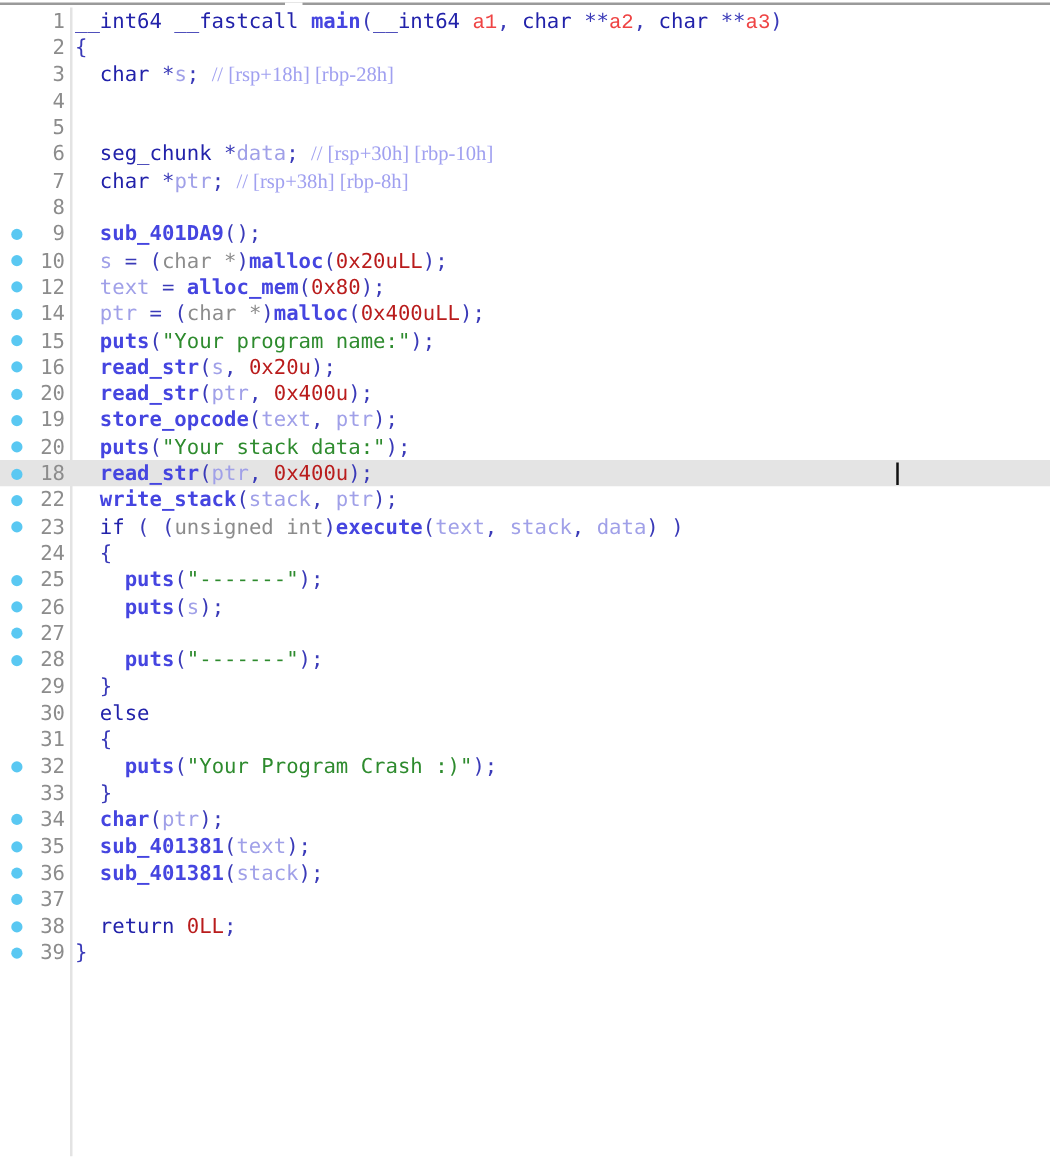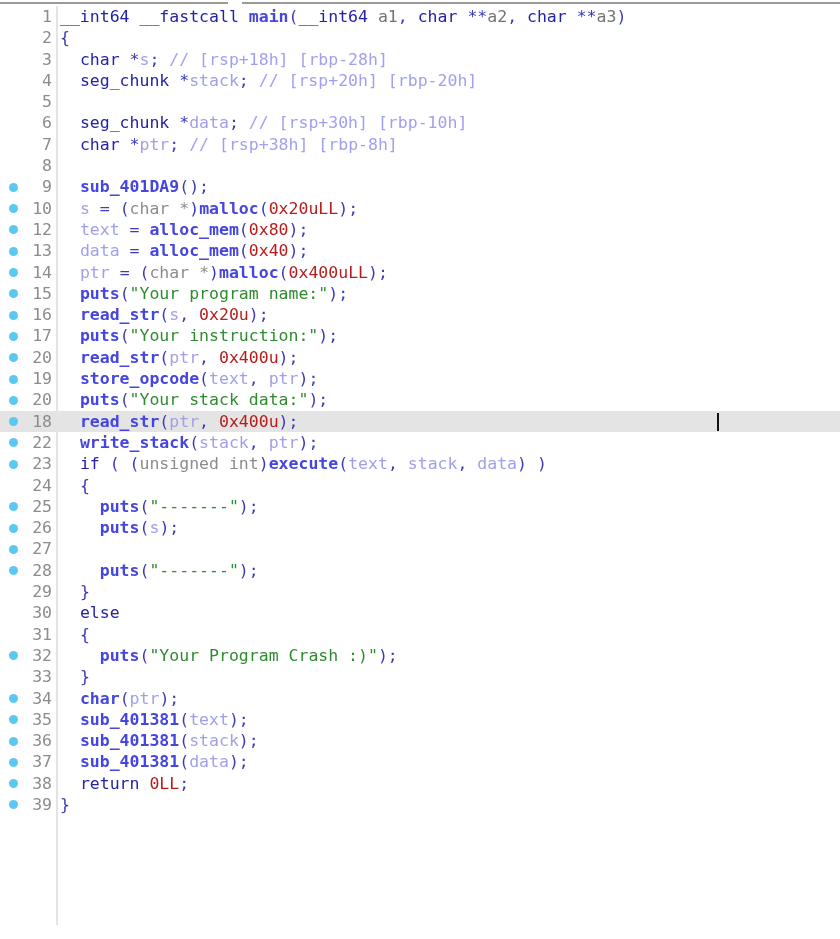--- a/index.html
+++ b/index.html
@@ -87,24 +87,24 @@
     left: 60px;
     top: 0;
     white-space: pre;
   }
   
   .kw   { color: #2222aa; }        
   .fn   { color: #4545e0; font-weight: 600; }  
   .var  { color: #a0a0e8; }        
   .num  { color: #b91c1c; }        
   .str  { color: #2e8b2e; }        
-  .cmt  { color: #a0a0f0; }        
+  .cmt  { color: #a0a0f0; font-family: Liberation Serif, serif; }        
   .pun  { color: #3a3ab8; }        
   .gry  { color: #8c8c8c; }        
-  .pl   { color: #737373; }        
+  .pl   { color: #ef4444; font-family: Liberation Mono, monospace; }        
 
   .caret {
     position: absolute;
     left: 717px;
     top: 2px;
     width: 2px;
     height: 18px;
     background: #111111;
   }
 </style>
@@ -114,50 +114,48 @@
 <div id="app">
 
   <div class="top-rule"></div>
   <div class="top-rule-gap"></div>
 
   <div class="code-area" id="code-area">
     <div class="gutter-rule"></div>
   <div class="line"><span class="lineno">1</span><span class="code"><span class="kw">__int64</span> <span class="kw">__fastcall</span> <span class="fn">main</span><span class="pun">(</span><span class="kw">__int64</span> <span class="pl">a1</span><span class="pun">,</span> <span class="kw">char</span> <span class="pun">**</span><span class="pl">a2</span><span class="pun">,</span> <span class="kw">char</span> <span class="pun">**</span><span class="pl">a3</span><span class="pun">)</span></span></div>
       <div class="line"><span class="lineno">2</span><span class="code"><span class="pun">{</span></span></div>
       <div class="line"><span class="lineno">3</span><span class="code">  <span class="kw">char</span> <span class="pun">*</span><span class="var">s</span><span class="pun">;</span> <span class="cmt">// [rsp+18h] [rbp-28h]</span></span></div>
-      <div class="line"><span class="lineno">4</span><span class="code">  <span class="kw">seg_chunk</span> <span class="pun">*</span><span class="var">stack</span><span class="pun">;</span> <span class="cmt">// [rsp+20h] [rbp-20h]</span></span></div>
+      <div class="line"><span class="lineno">4</span></div>
       <div class="line"><span class="lineno">5</span></div>
       <div class="line"><span class="lineno">6</span><span class="code">  <span class="kw">seg_chunk</span> <span class="pun">*</span><span class="var">data</span><span class="pun">;</span> <span class="cmt">// [rsp+30h] [rbp-10h]</span></span></div>
       <div class="line"><span class="lineno">7</span><span class="code">  <span class="kw">char</span> <span class="pun">*</span><span class="var">ptr</span><span class="pun">;</span> <span class="cmt">// [rsp+38h] [rbp-8h]</span></span></div>
       <div class="line"><span class="lineno">8</span><span class="code"></span></div>
       <div class="line"><span class="bp"></span><span class="lineno">9</span><span class="code">  <span class="fn">sub_401DA9</span><span class="pun">();</span></span></div>
       <div class="line"><span class="bp"></span><span class="lineno">10</span><span class="code">  <span class="var">s</span> <span class="pun">=</span> <span class="pun">(</span><span class="gry">char</span> <span class="gry">*</span><span class="pun">)</span><span class="fn">malloc</span><span class="pun">(</span><span class="num">0x20uLL</span><span class="pun">);</span></span></div>
       <div class="line"><span class="bp"></span><span class="lineno">12</span><span class="code">  <span class="var">text</span> <span class="pun">=</span> <span class="fn">alloc_mem</span><span class="pun">(</span><span class="num">0x80</span><span class="pun">);</span></span></div>
-      <div class="line"><span class="bp"></span><span class="lineno">13</span><span class="code">  <span class="var">data</span> <span class="pun">=</span> <span class="fn">alloc_mem</span><span class="pun">(</span><span class="num">0x40</span><span class="pun">);</span></span></div>
       <div class="line"><span class="bp"></span><span class="lineno">14</span><span class="code">  <span class="var">ptr</span> <span class="pun">=</span> <span class="pun">(</span><span class="gry">char</span> <span class="gry">*</span><span class="pun">)</span><span class="fn">malloc</span><span class="pun">(</span><span class="num">0x400uLL</span><span class="pun">);</span></span></div>
       <div class="line"><span class="bp"></span><span class="lineno">15</span><span class="code">  <span class="fn">puts</span><span class="pun">(</span><span class="str">"Your program name:"</span><span class="pun">);</span></span></div>
       <div class="line"><span class="bp"></span><span class="lineno">16</span><span class="code">  <span class="fn">read_str</span><span class="pun">(</span><span class="var">s</span><span class="pun">,</span> <span class="num">0x20u</span><span class="pun">);</span></span></div>
-      <div class="line"><span class="bp"></span><span class="lineno">17</span><span class="code">  <span class="fn">puts</span><span class="pun">(</span><span class="str">"Your instruction:"</span><span class="pun">);</span></span></div>
       <div class="line"><span class="bp"></span><span class="lineno">20</span><span class="code">  <span class="fn">read_str</span><span class="pun">(</span><span class="var">ptr</span><span class="pun">,</span> <span class="num">0x400u</span><span class="pun">);</span></span></div>
       <div class="line"><span class="bp"></span><span class="lineno">19</span><span class="code">  <span class="fn">store_opcode</span><span class="pun">(</span><span class="var">text</span><span class="pun">,</span> <span class="var">ptr</span><span class="pun">);</span></span></div>
       <div class="line"><span class="bp"></span><span class="lineno">20</span><span class="code">  <span class="fn">puts</span><span class="pun">(</span><span class="str">"Your stack data:"</span><span class="pun">);</span></span></div>
       <div class="line current"><span class="bp"></span><span class="lineno">18</span><span class="code">  <span class="fn">read_str</span><span class="pun">(</span><span class="var">ptr</span><span class="pun">,</span> <span class="num">0x400u</span><span class="pun">);</span></span><span class="caret" style="left: 717px;"></span></div>
       <div class="line"><span class="bp"></span><span class="lineno">22</span><span class="code">  <span class="fn">write_stack</span><span class="pun">(</span><span class="var">stack</span><span class="pun">,</span> <span class="var">ptr</span><span class="pun">);</span></span></div>
       <div class="line"><span class="bp"></span><span class="lineno">23</span><span class="code">  <span class="kw">if</span> <span class="pun">(</span> <span class="pun">(</span><span class="gry">unsigned int</span><span class="pun">)</span><span class="fn">execute</span><span class="pun">(</span><span class="var">text</span><span class="pun">,</span> <span class="var">stack</span><span class="pun">,</span> <span class="var">data</span><span class="pun">)</span> <span class="pun">)</span></span></div>
       <div class="line"><span class="lineno">24</span><span class="code">  <span class="pun">{</span></span></div>
       <div class="line"><span class="bp"></span><span class="lineno">25</span><span class="code">    <span class="fn">puts</span><span class="pun">(</span><span class="str">"-------"</span><span class="pun">);</span></span></div>
       <div class="line"><span class="bp"></span><span class="lineno">26</span><span class="code">    <span class="fn">puts</span><span class="pun">(</span><span class="var">s</span><span class="pun">);</span></span></div>
       <div class="line"><span class="bp"></span><span class="lineno">27</span></div>
       <div class="line"><span class="bp"></span><span class="lineno">28</span><span class="code">    <span class="fn">puts</span><span class="pun">(</span><span class="str">"-------"</span><span class="pun">);</span></span></div>
       <div class="line"><span class="lineno">29</span><span class="code">  <span class="pun">}</span></span></div>
       <div class="line"><span class="lineno">30</span><span class="code">  <span class="kw">else</span></span></div>
       <div class="line"><span class="lineno">31</span><span class="code">  <span class="pun">{</span></span></div>
       <div class="line"><span class="bp"></span><span class="lineno">32</span><span class="code">    <span class="fn">puts</span><span class="pun">(</span><span class="str">"Your Program Crash :)"</span><span class="pun">);</span></span></div>
       <div class="line"><span class="lineno">33</span><span class="code">  <span class="pun">}</span></span></div>
       <div class="line"><span class="bp"></span><span class="lineno">34</span><span class="code">  <span class="fn">char</span><span class="pun">(</span><span class="var">ptr</span><span class="pun">);</span></span></div>
       <div class="line"><span class="bp"></span><span class="lineno">35</span><span class="code">  <span class="fn">sub_401381</span><span class="pun">(</span><span class="var">text</span><span class="pun">);</span></span></div>
       <div class="line"><span class="bp"></span><span class="lineno">36</span><span class="code">  <span class="fn">sub_401381</span><span class="pun">(</span><span class="var">stack</span><span class="pun">);</span></span></div>
-      <div class="line"><span class="bp"></span><span class="lineno">37</span><span class="code">  <span class="fn">sub_401381</span><span class="pun">(</span><span class="var">data</span><span class="pun">);</span></span></div>
+      <div class="line"><span class="bp"></span><span class="lineno">37</span></div>
       <div class="line"><span class="bp"></span><span class="lineno">38</span><span class="code">  <span class="kw">return</span> <span class="num">0LL</span><span class="pun">;</span></span></div>
       <div class="line"><span class="bp"></span><span class="lineno">39</span><span class="code"><span class="pun">}</span></span></div>
     </div>
 
 </div>
 
 </body></html>

